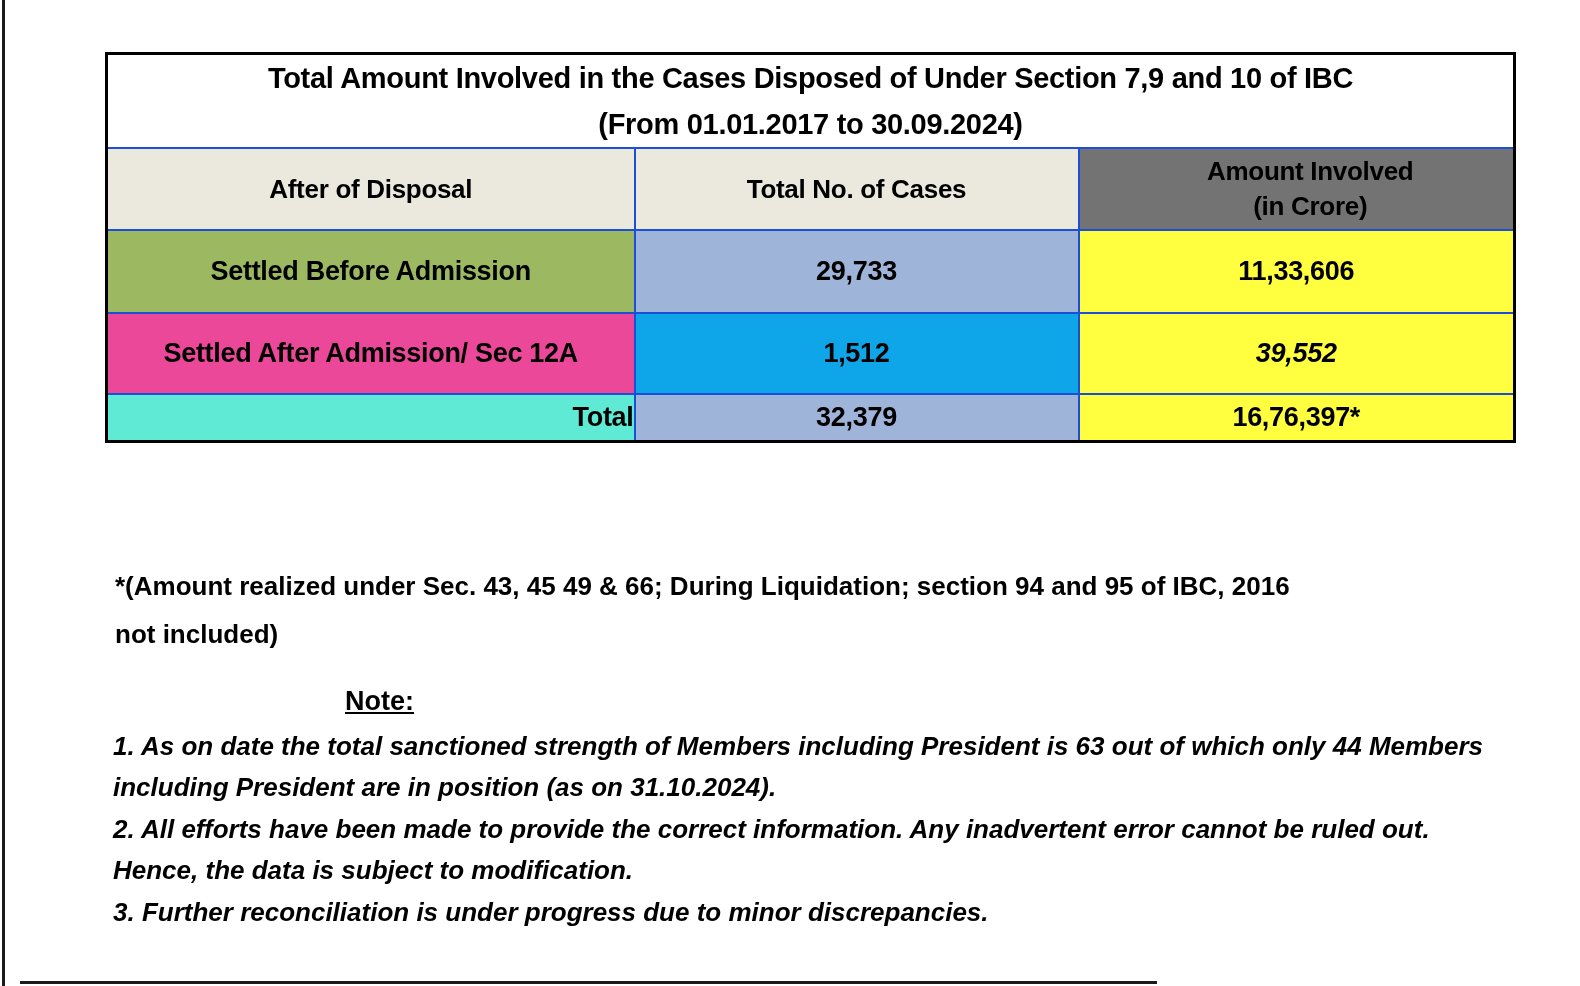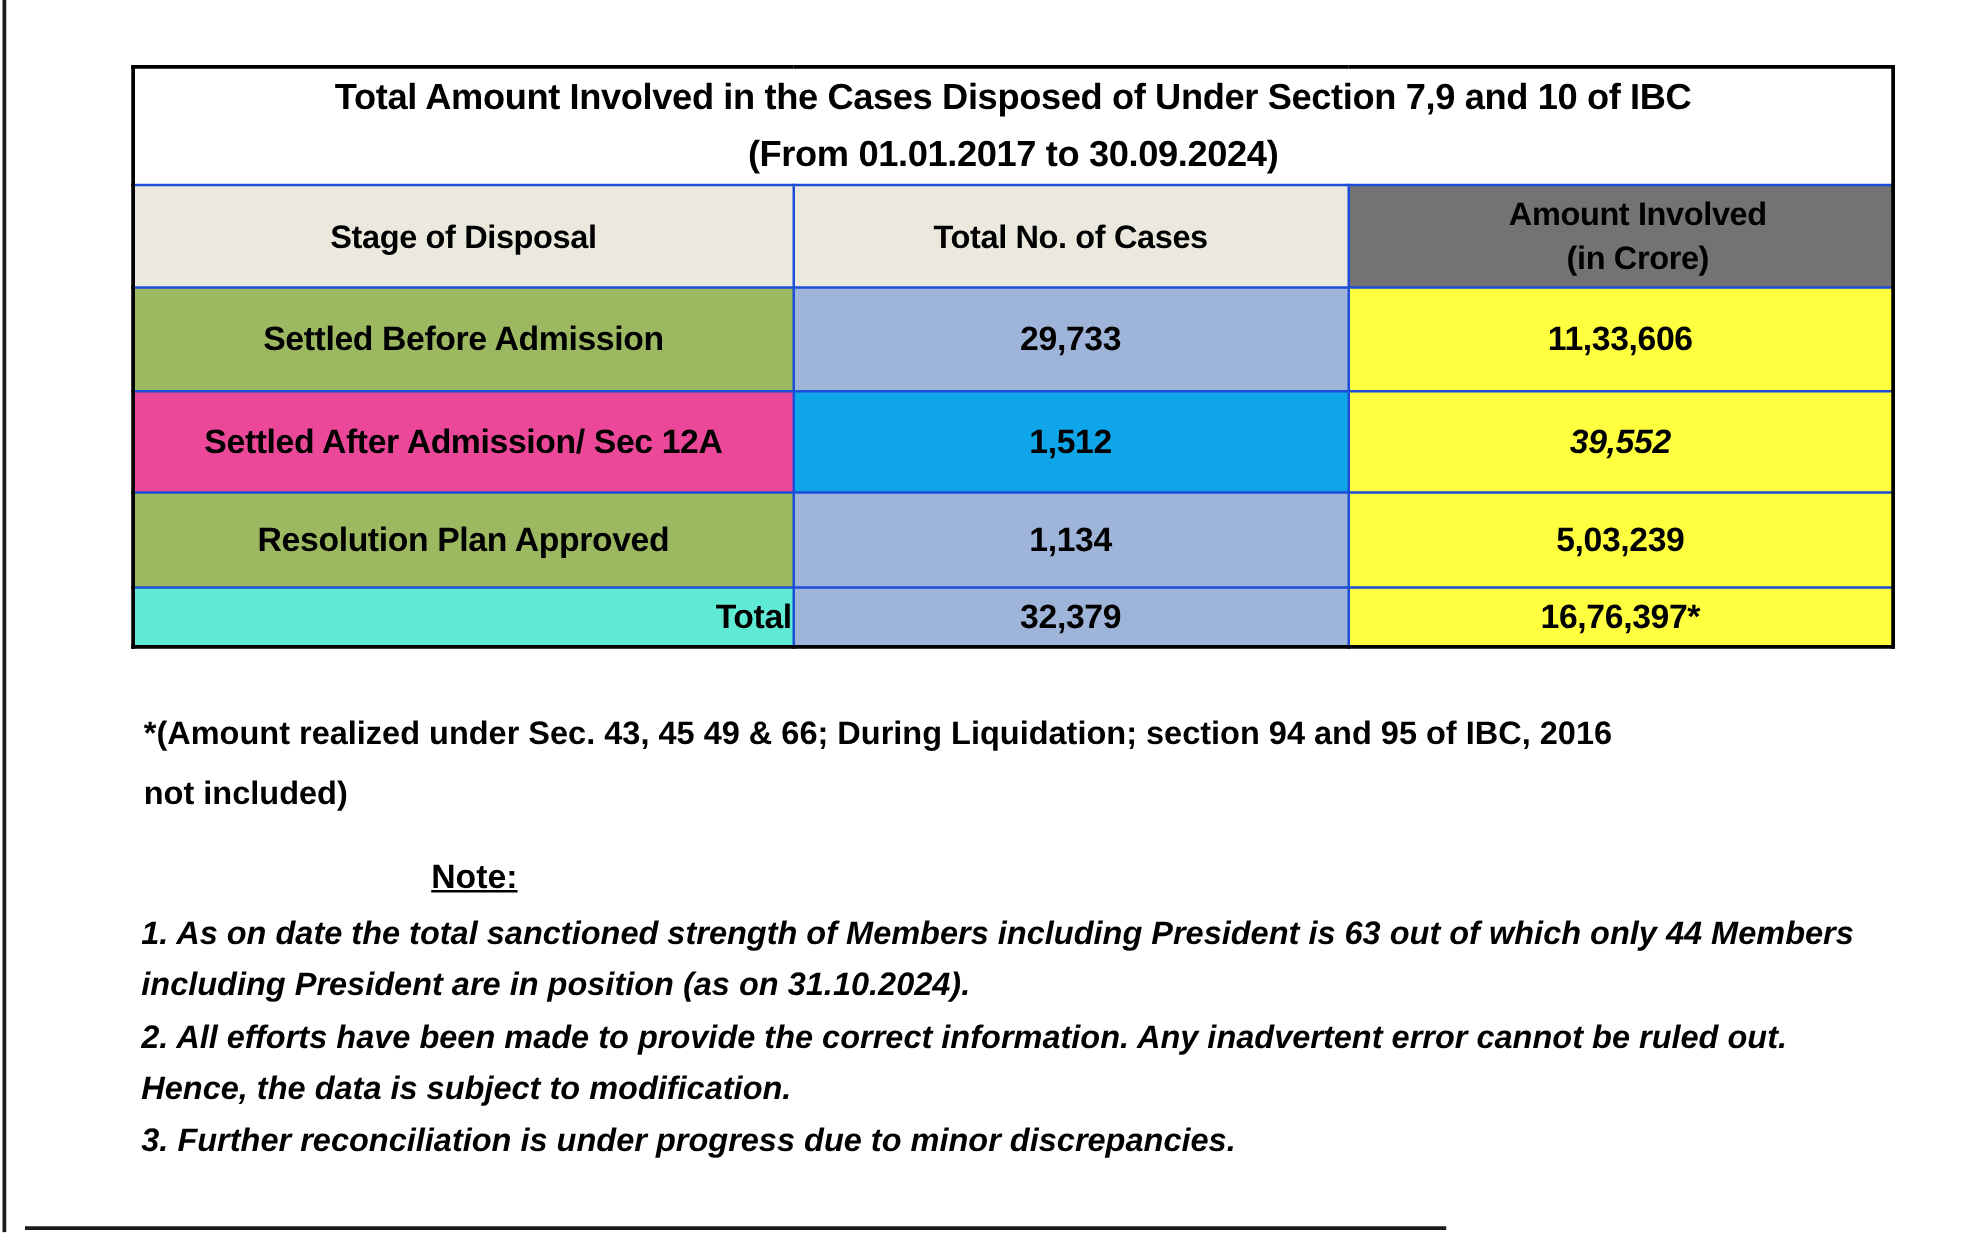--- a/index.html
+++ b/index.html
@@ -63,41 +63,36 @@
       <col style="width:436px">
     </colgroup>
     <tbody>
       <tr>
         <td colspan="3" class="title-cell" style="background-color: rgb(255, 255, 255);">
           <div class="title-line">Total Amount Involved in the Cases Disposed of Under Section 7,9 and 10 of IBC</div>
           <div class="title-line">(From 01.01.2017 to 30.09.2024)</div>
         </td>
       </tr>
       <tr class="header-row">
-        <td style="background-color: rgb(235, 233, 222);">Stage of Disposal</td>
+        <td style="background-color: rgb(235, 233, 222);">After of Disposal</td>
         <td style="background-color: rgb(235, 233, 222);">Total No. of Cases</td>
         <td style="background-color: #737373; padding-left: 28px;">
           <div class="hdr-line">Amount Involved</div>
           <div class="hdr-line">(in Crore)</div>
         </td>
       </tr>
       <tr class="row-1">
         <td class="data-cell" style="background-color: rgb(156, 185, 97);">Settled Before Admission</td>
         <td class="data-cell" style="background-color: rgb(159, 180, 217);">29,733</td>
         <td class="data-cell" style="background-color: rgb(255, 255, 63);">11,33,606</td>
       </tr>
       <tr class="row-2">
         <td class="data-cell" style="background-color: #ec4899;">Settled After Admission/ Sec 12A</td>
         <td class="data-cell" style="background-color: #0ea5e9;">1,512</td>
         <td class="data-cell" style="background-color: rgb(255, 255, 63); font-style: italic;">39,552</td>
-      </tr>
-      <tr class="row-3">
-        <td class="data-cell" style="background-color: rgb(156, 185, 97);">Resolution Plan Approved</td>
-        <td class="data-cell" style="background-color: rgb(159, 180, 217);">1,134</td>
-        <td class="data-cell" style="background-color: rgb(255, 255, 63);">5,03,239</td>
       </tr>
       <tr class="row-total">
         <td class="data-cell" style="background-color: #5eead4; text-align: right;">Total</td>
         <td class="data-cell" style="background-color: rgb(159, 180, 217);">32,379</td>
         <td class="data-cell" style="background-color: rgb(255, 255, 63);">16,76,397*</td>
       </tr>
     </tbody>
   </table>
 
   <div class="footnote">

